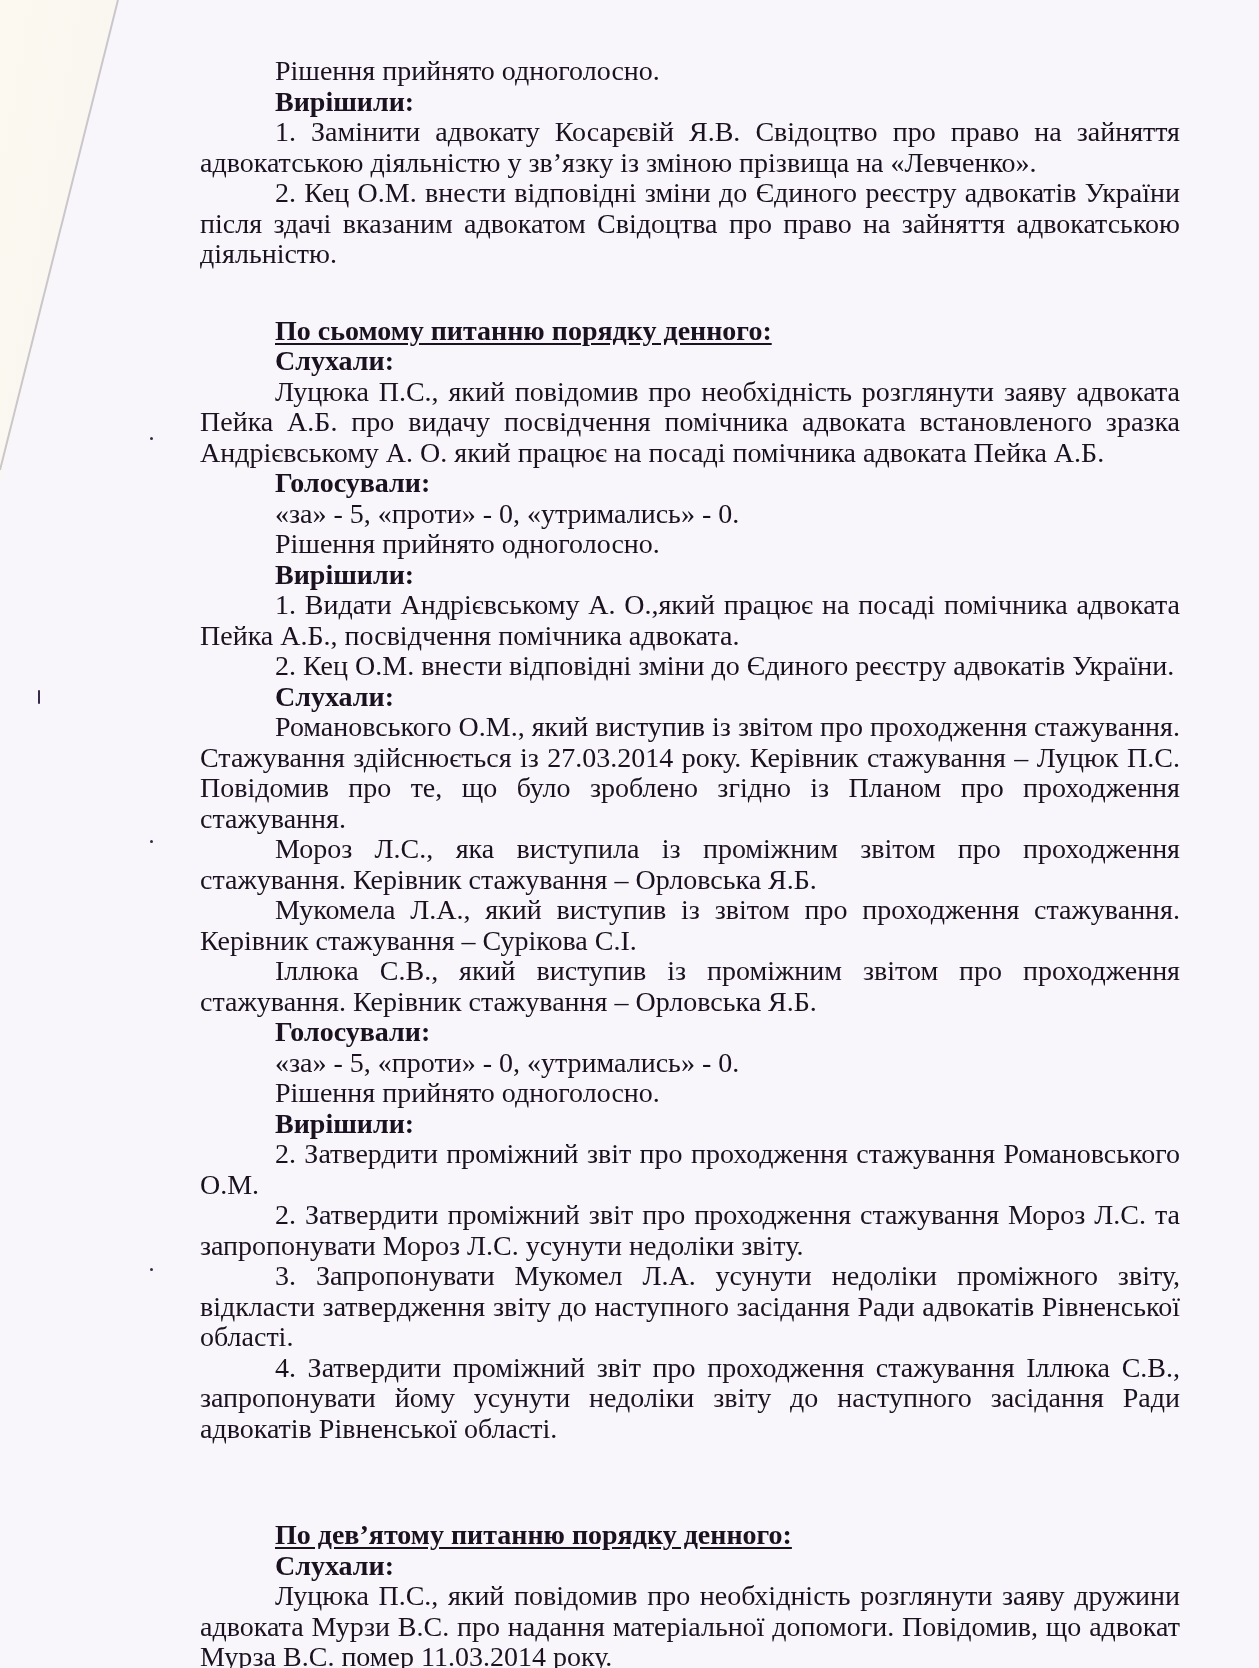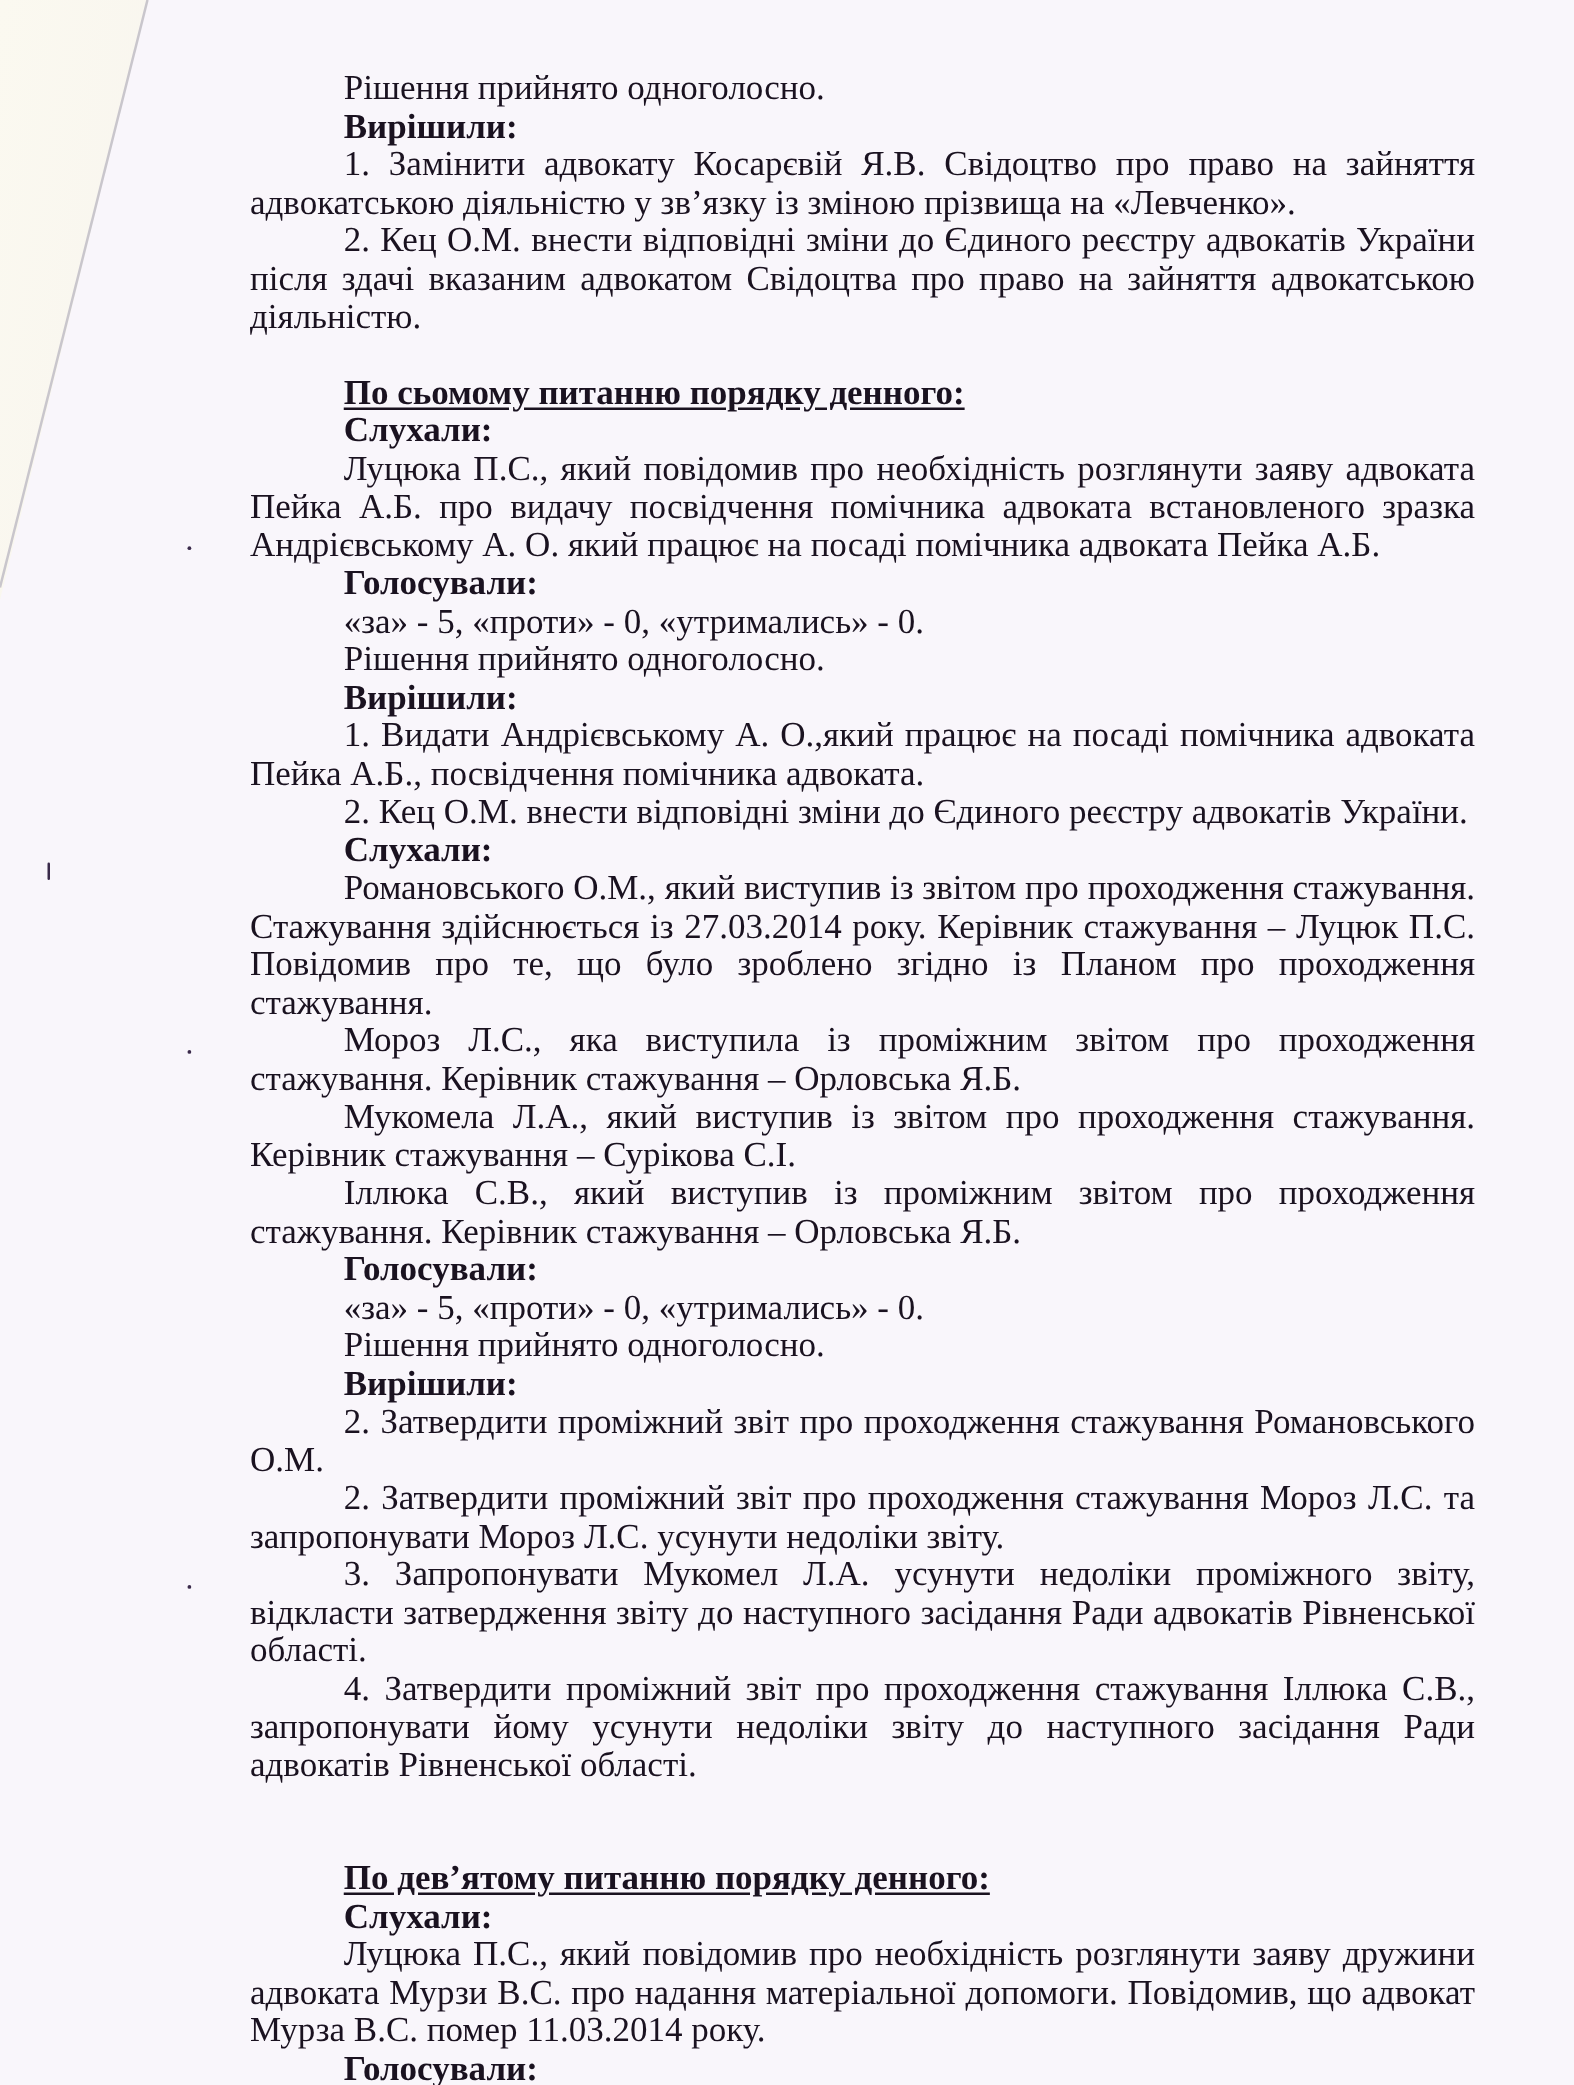--- a/index.html
+++ b/index.html
@@ -22,21 +22,21 @@
       position: absolute; left: 0; top: 0; width: 1259px; height: 1668px;
     }
     .body-text {
       position: absolute; left: 200px; top: 56px; width: 980px;
       font-size: 28px; line-height: 30.5px;
     }
     p { margin: 0; text-align: justify; text-align-last: left; }
     .ind { text-indent: 75px; }
     .lbl { padding-left: 75px; font-weight: bold; }
     .plain { padding-left: 75px; }
-    .heading { padding-left: 75px; font-weight: bold; text-decoration: underline; text-underline-offset: 3px; margin-top: 30px; }
+    .heading { padding-left: 75px; font-weight: bold; text-decoration: underline; text-underline-offset: 3px; margin-top: 46px; }
     .gap { height: 30px; }
     .speck { position: absolute; width: 3px; height: 3px; border-radius: 50%; background: #3a2a4a; }
   </style>
 </head>
 <body>
 
 <div class="page">
   <div class="fold"></div>
   <svg class="fold-line" viewBox="0 0 140 480">
     <line x1="118" y1="0" x2="0" y2="470" stroke="#c9c6cc" stroke-width="2"></line>

